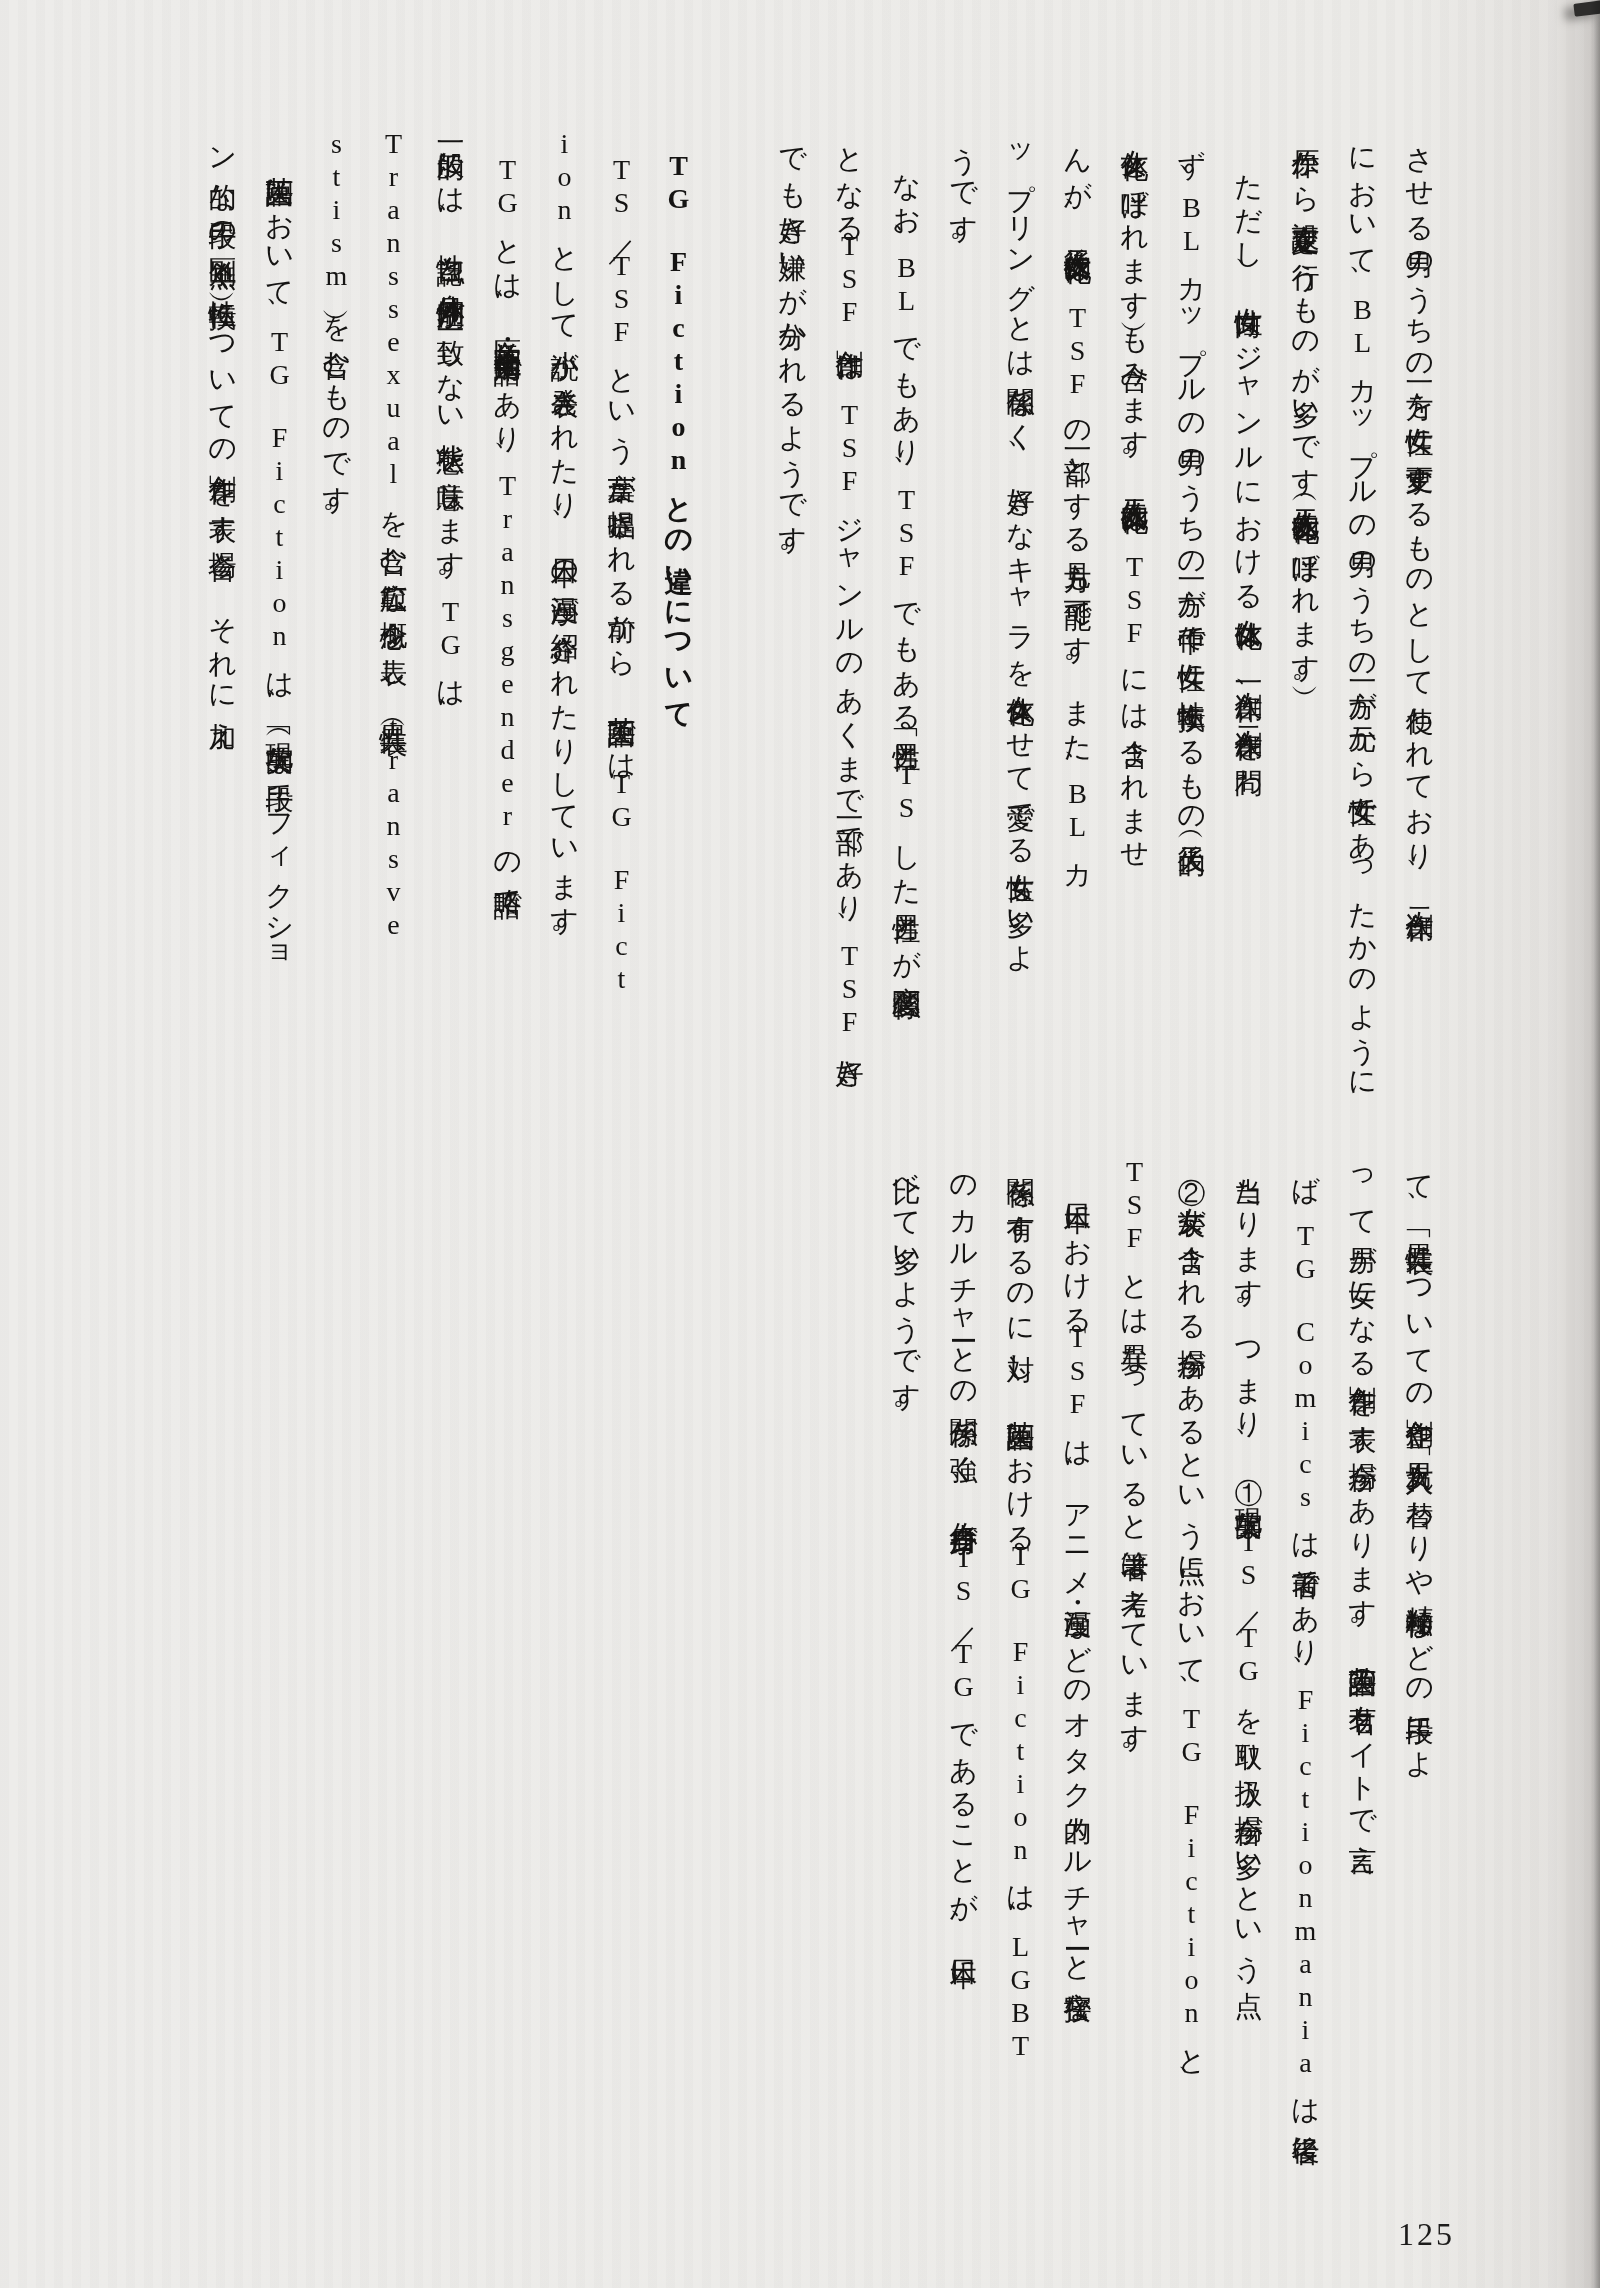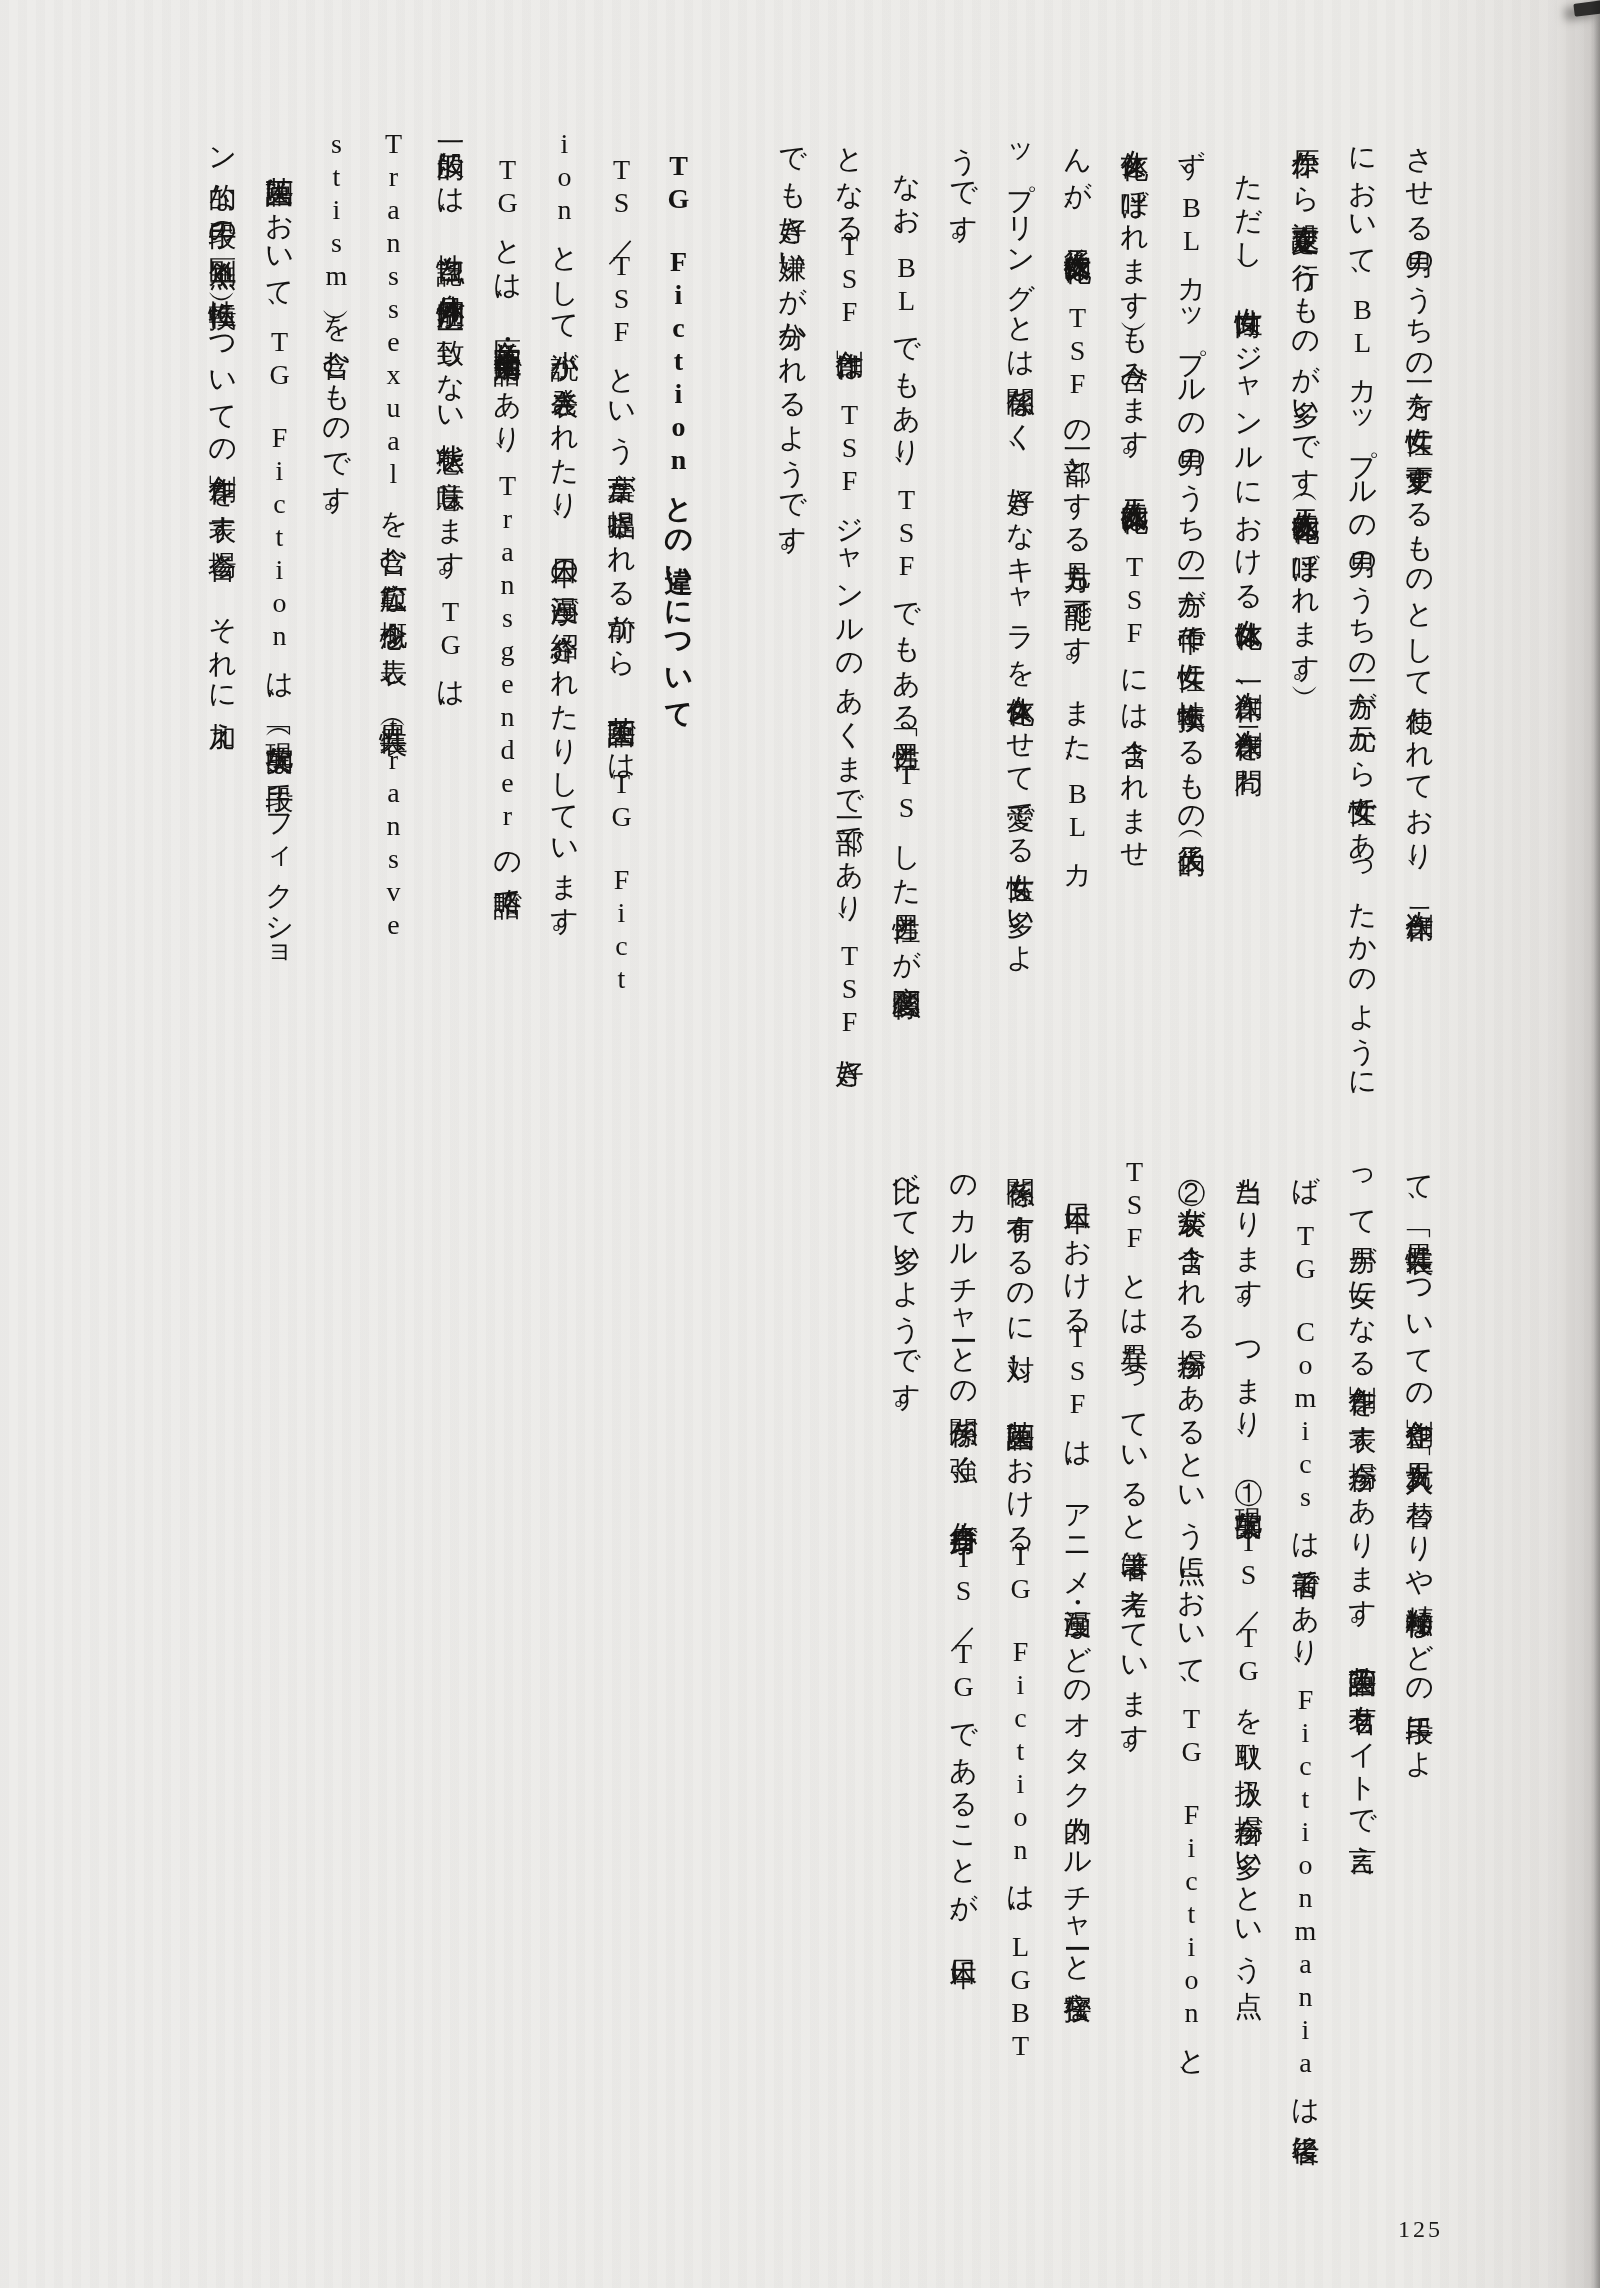--- a/index.html
+++ b/index.html
@@ -44,21 +44,21 @@
   .line{margin:0;padding:0;font-weight:normal;font-size:28px;}
   .indent{text-indent:26px;}
   .heading{
     font-weight:bold;
     text-indent:22px;
     margin-right:57px;   
   }
   .page-number{
     position:absolute;
     left:1398px;top:2216px;
-    font-size:24px;
+    font-size:32px;
     letter-spacing:3px;
     color:#1c1b1a;
   }
 </style>
 </head>
 <body>
 
 <div class="page">
 
   <div class="corner-mark"></div>

